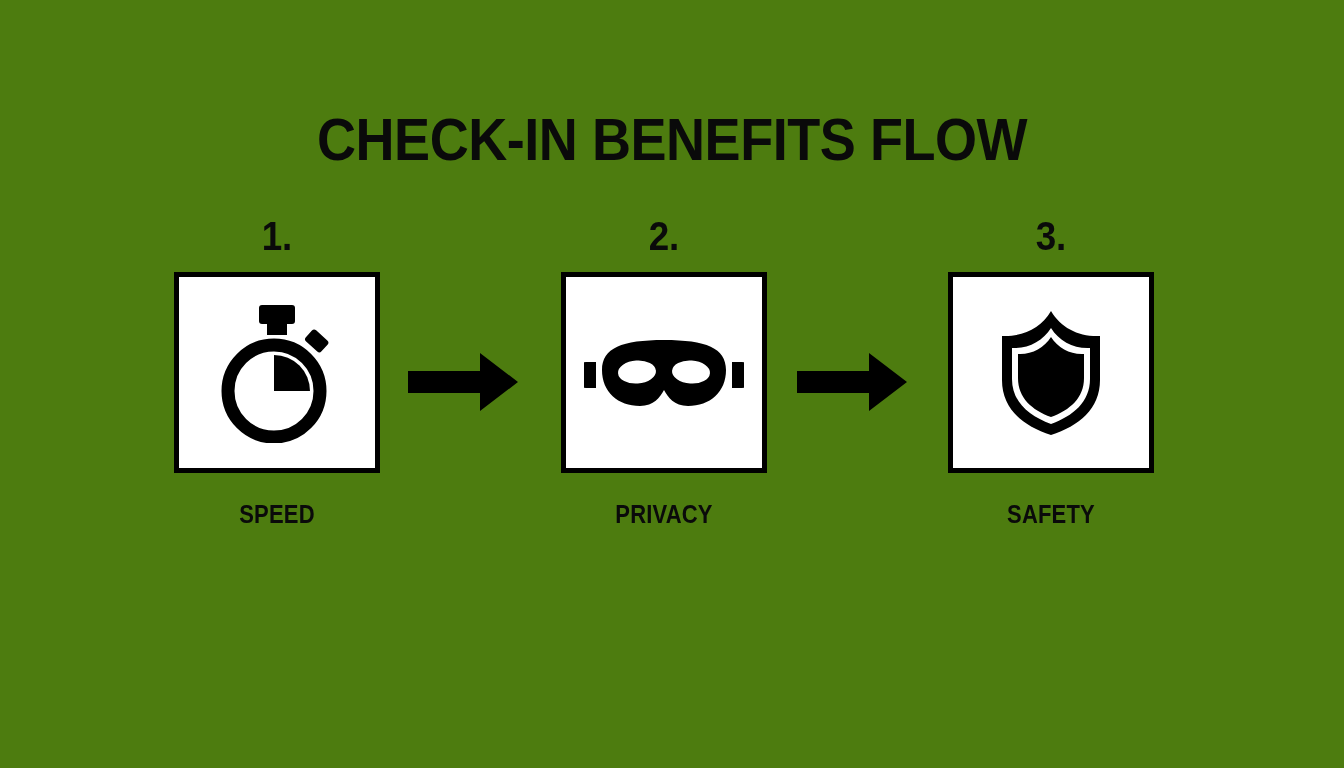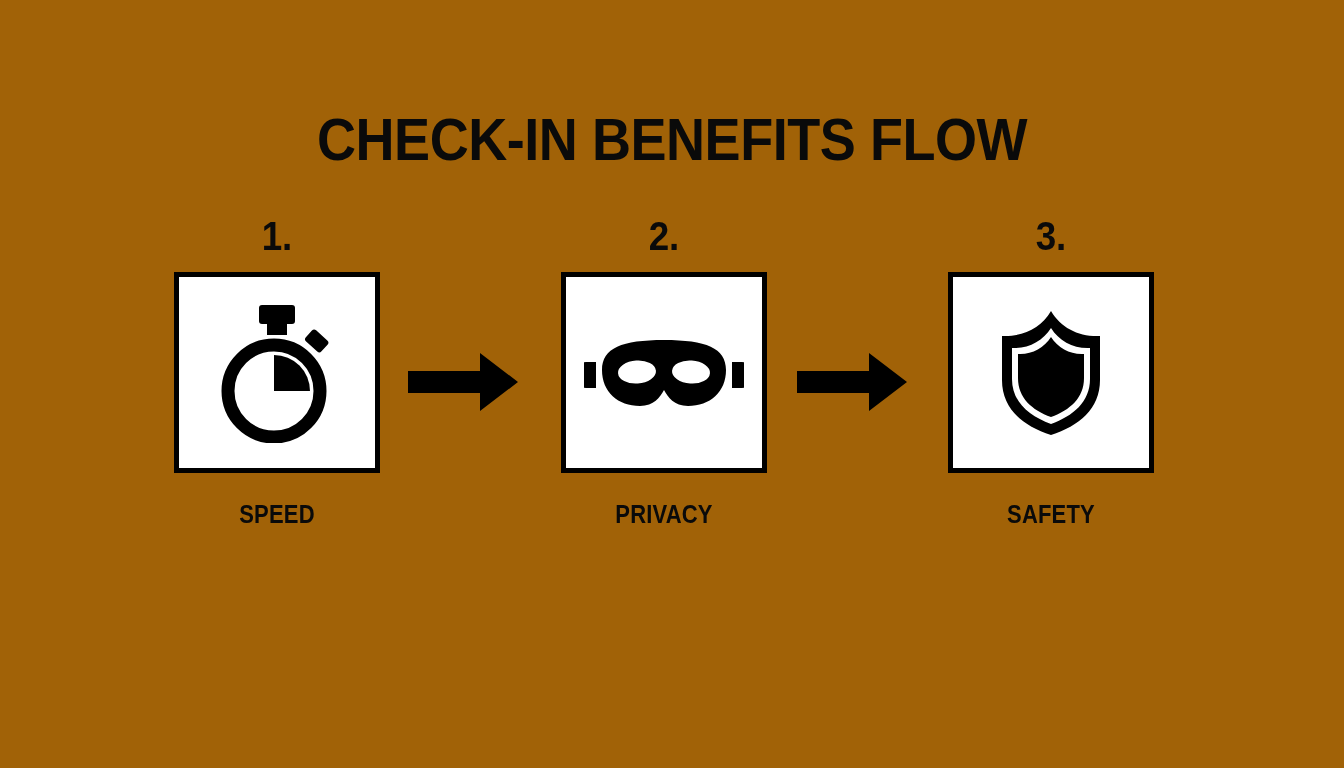--- a/index.html
+++ b/index.html
@@ -12,21 +12,21 @@
     height: 768px;
     background: #fdfdfc;
     font-family: "Liberation Sans", sans-serif;
     overflow: hidden;
   }
 
   .canvas {
     position: relative;
     width: 1344px;
     height: 768px;
-    background: #a16207;
+    background: #4d7c0f;
   }
 
   
   .title {
     position: absolute;
     left: 0;
     top: 108px;
     width: 1344px;
     text-align: center;
     font-family: "Liberation Sans", sans-serif;

